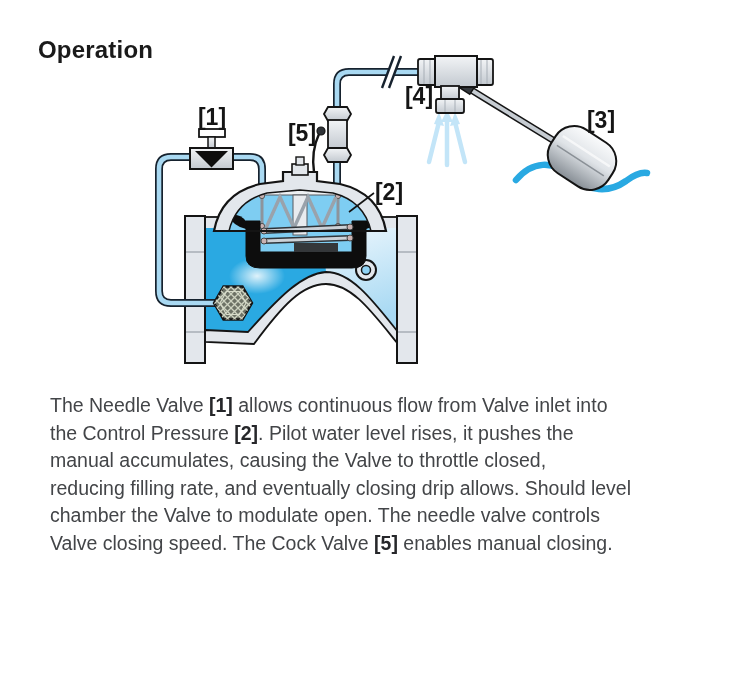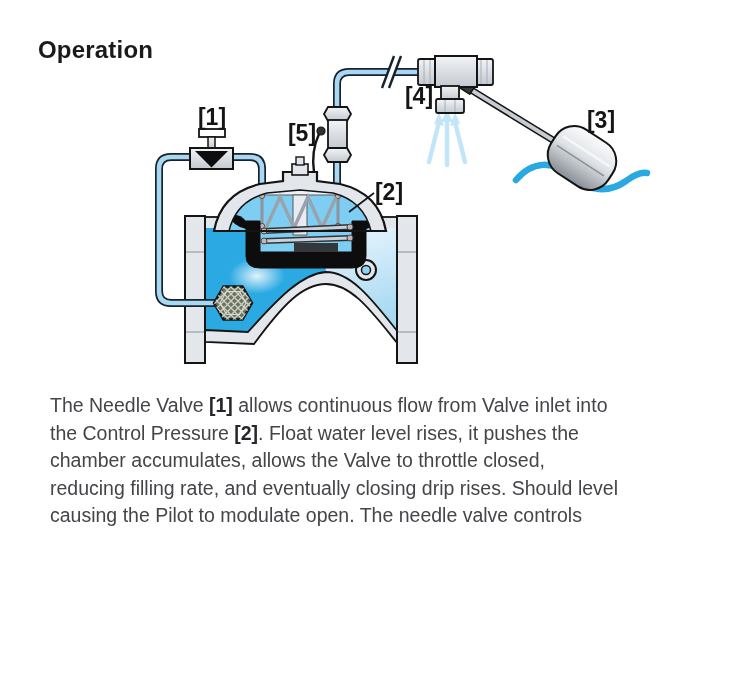--- a/index.html
+++ b/index.html
@@ -180,19 +180,20 @@
     <line x1="374" y1="193" x2="349" y2="212" stroke="var(--outline)" stroke-width="1.6"></line>
     <text class="lbl" x="212" y="125" text-anchor="middle">[1]</text>
     <text class="lbl" x="389" y="200" text-anchor="middle">[2]</text>
     <text class="lbl" x="601" y="128" text-anchor="middle">[3]</text>
     <text class="lbl" x="419" y="104" text-anchor="middle">[4]</text>
     <text class="lbl" x="302" y="141" text-anchor="middle">[5]</text>
   </svg>
 
   <div class="desc">
       <div class="para-line"><span>The Needle Valve </span><b>[1]</b><span> allows continuous flow from Valve inlet into</span></div>
-      <div class="para-line"><span>the Control Pressure </span><b>[2]</b><span>. Float water level rises, it pushes the</span></div>
-      <div class="para-line"><span>chamber accumulates, allows the Valve to throttle closed,</span></div>
-      <div class="para-line"><span>reducing filling rate, and eventually closing drip rises. Should level</span></div>
-      <div class="para-line"><span>causing the Pilot to modulate open. The needle valve controls</span></div>
+      <div class="para-line"><span>the Control Pressure </span><b>[2]</b><span>. Pilot water level rises, it pushes the</span></div>
+      <div class="para-line"><span>manual accumulates, causing the Valve to throttle closed,</span></div>
+      <div class="para-line"><span>reducing filling rate, and eventually closing drip allows. Should level</span></div>
+      <div class="para-line"><span>chamber the Valve to modulate open. The needle valve controls</span></div>
+      <div class="para-line"><span>Valve closing speed. The Cock Valve </span><b>[5]</b><span> enables manual closing.</span></div>
     </div>
 
 </div>
 
 </body></html>

